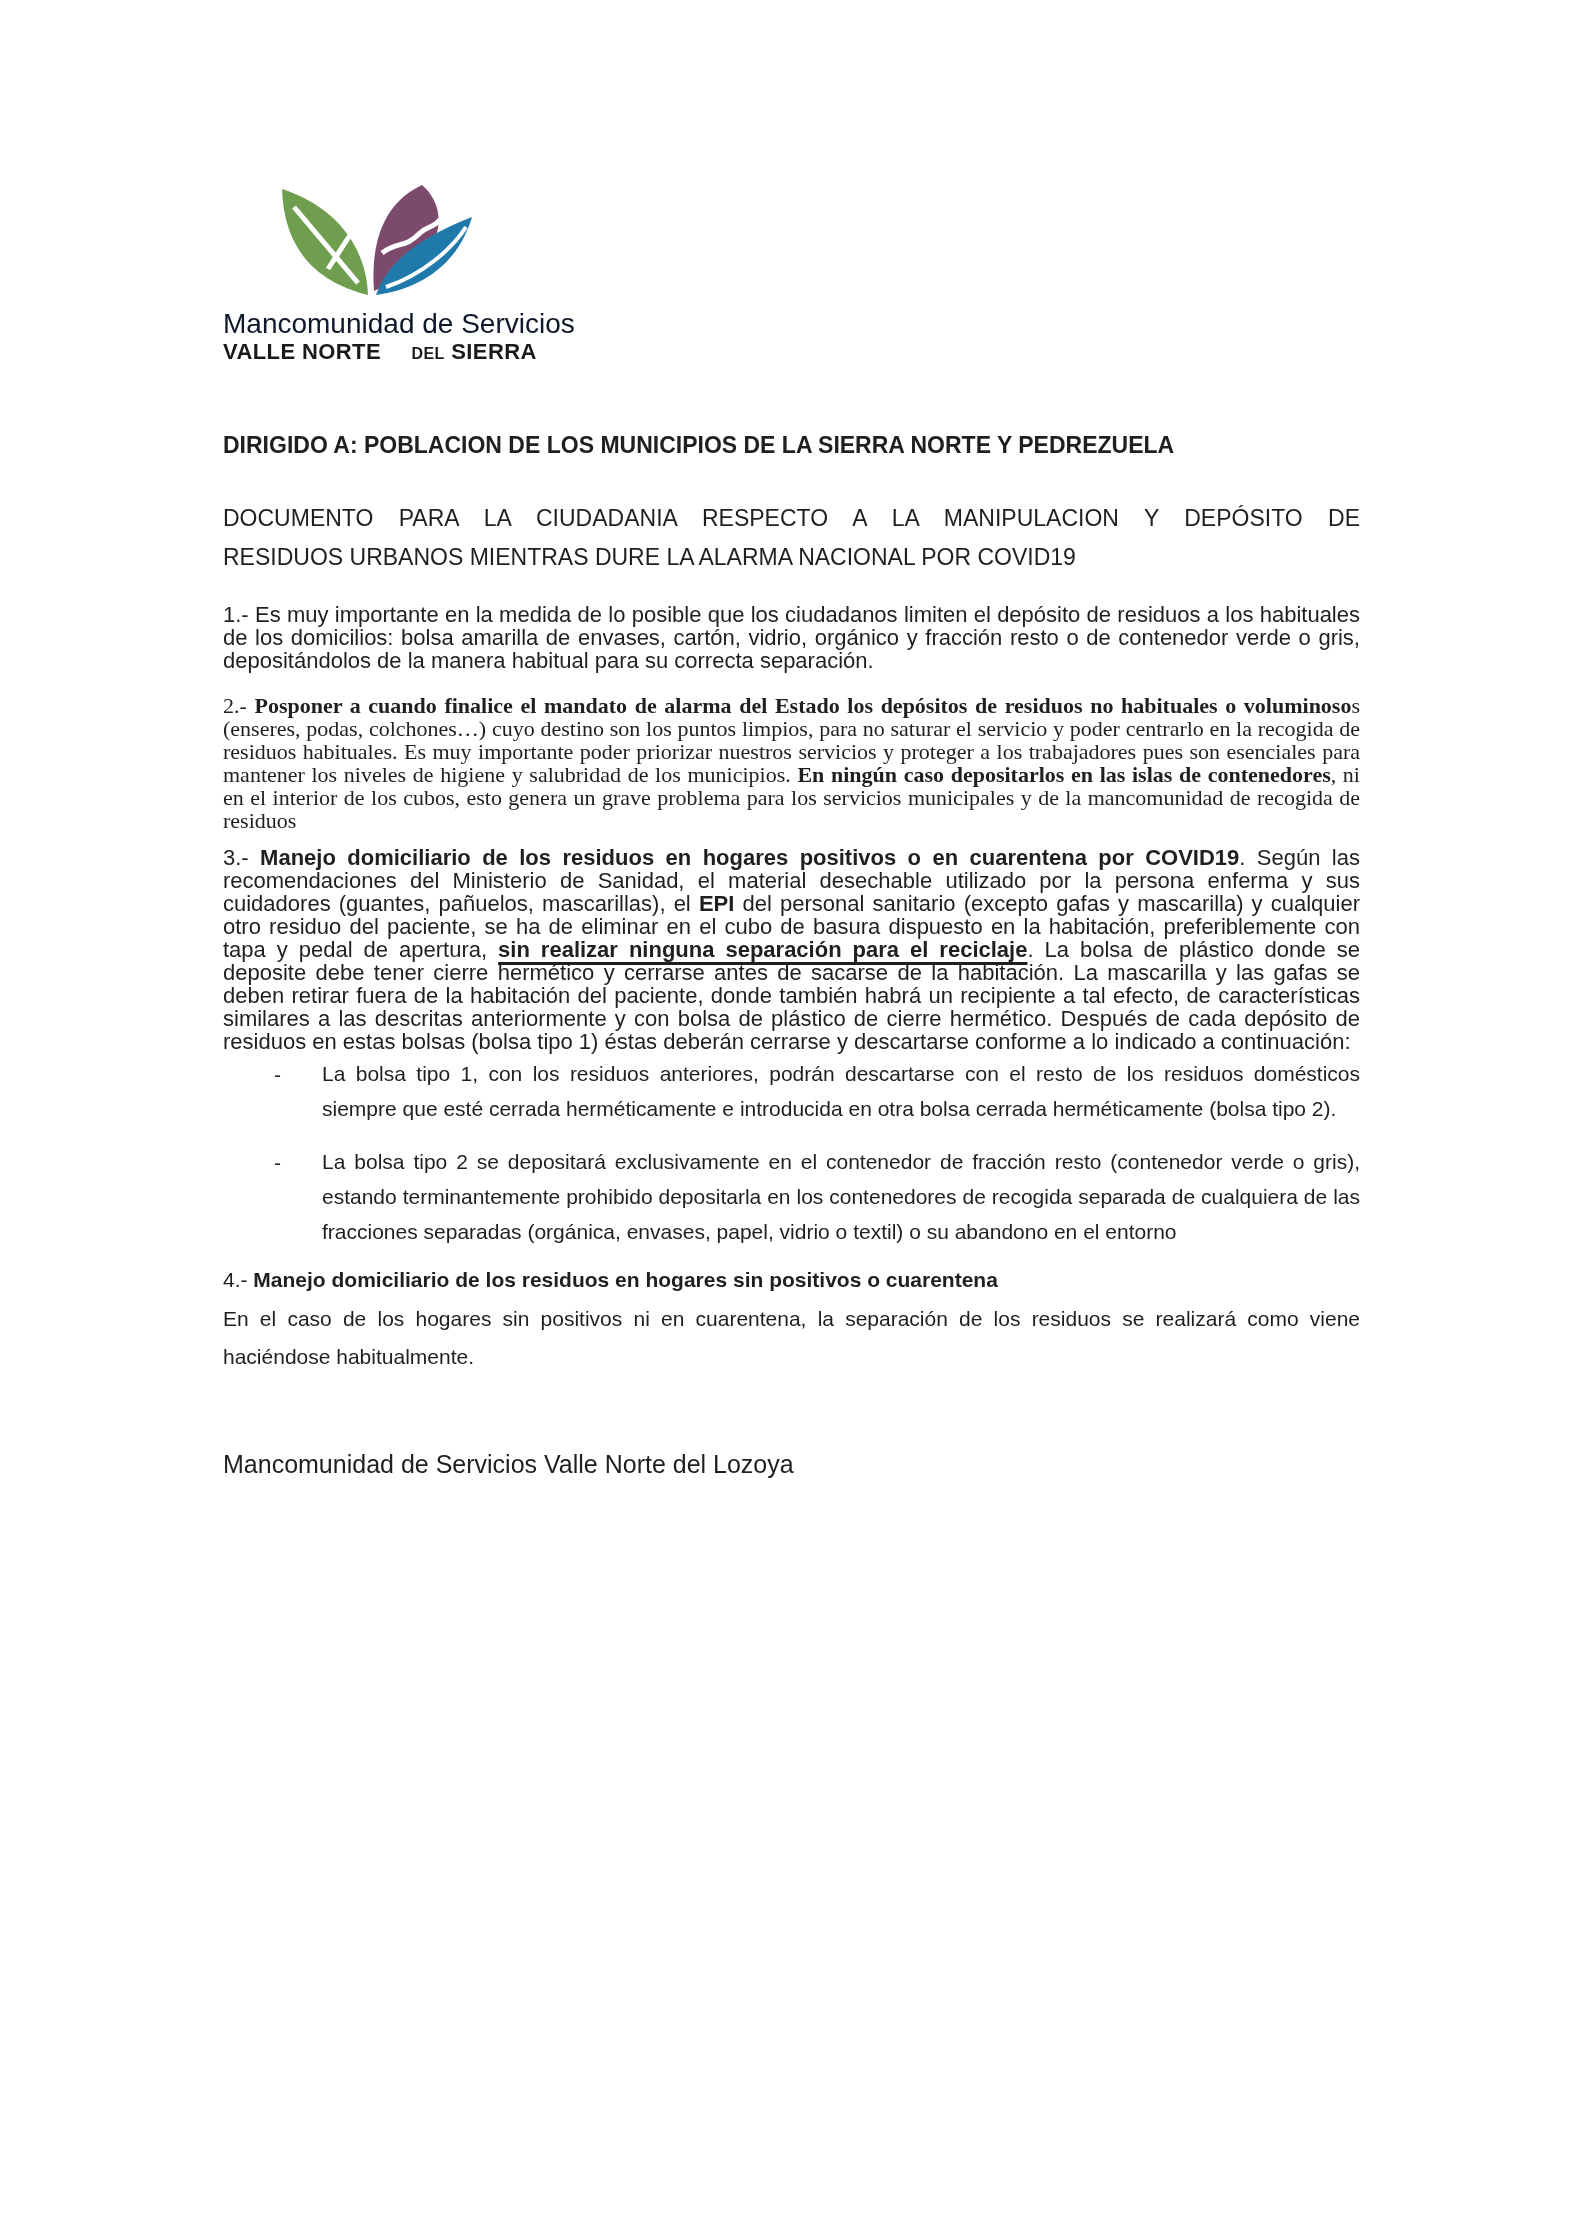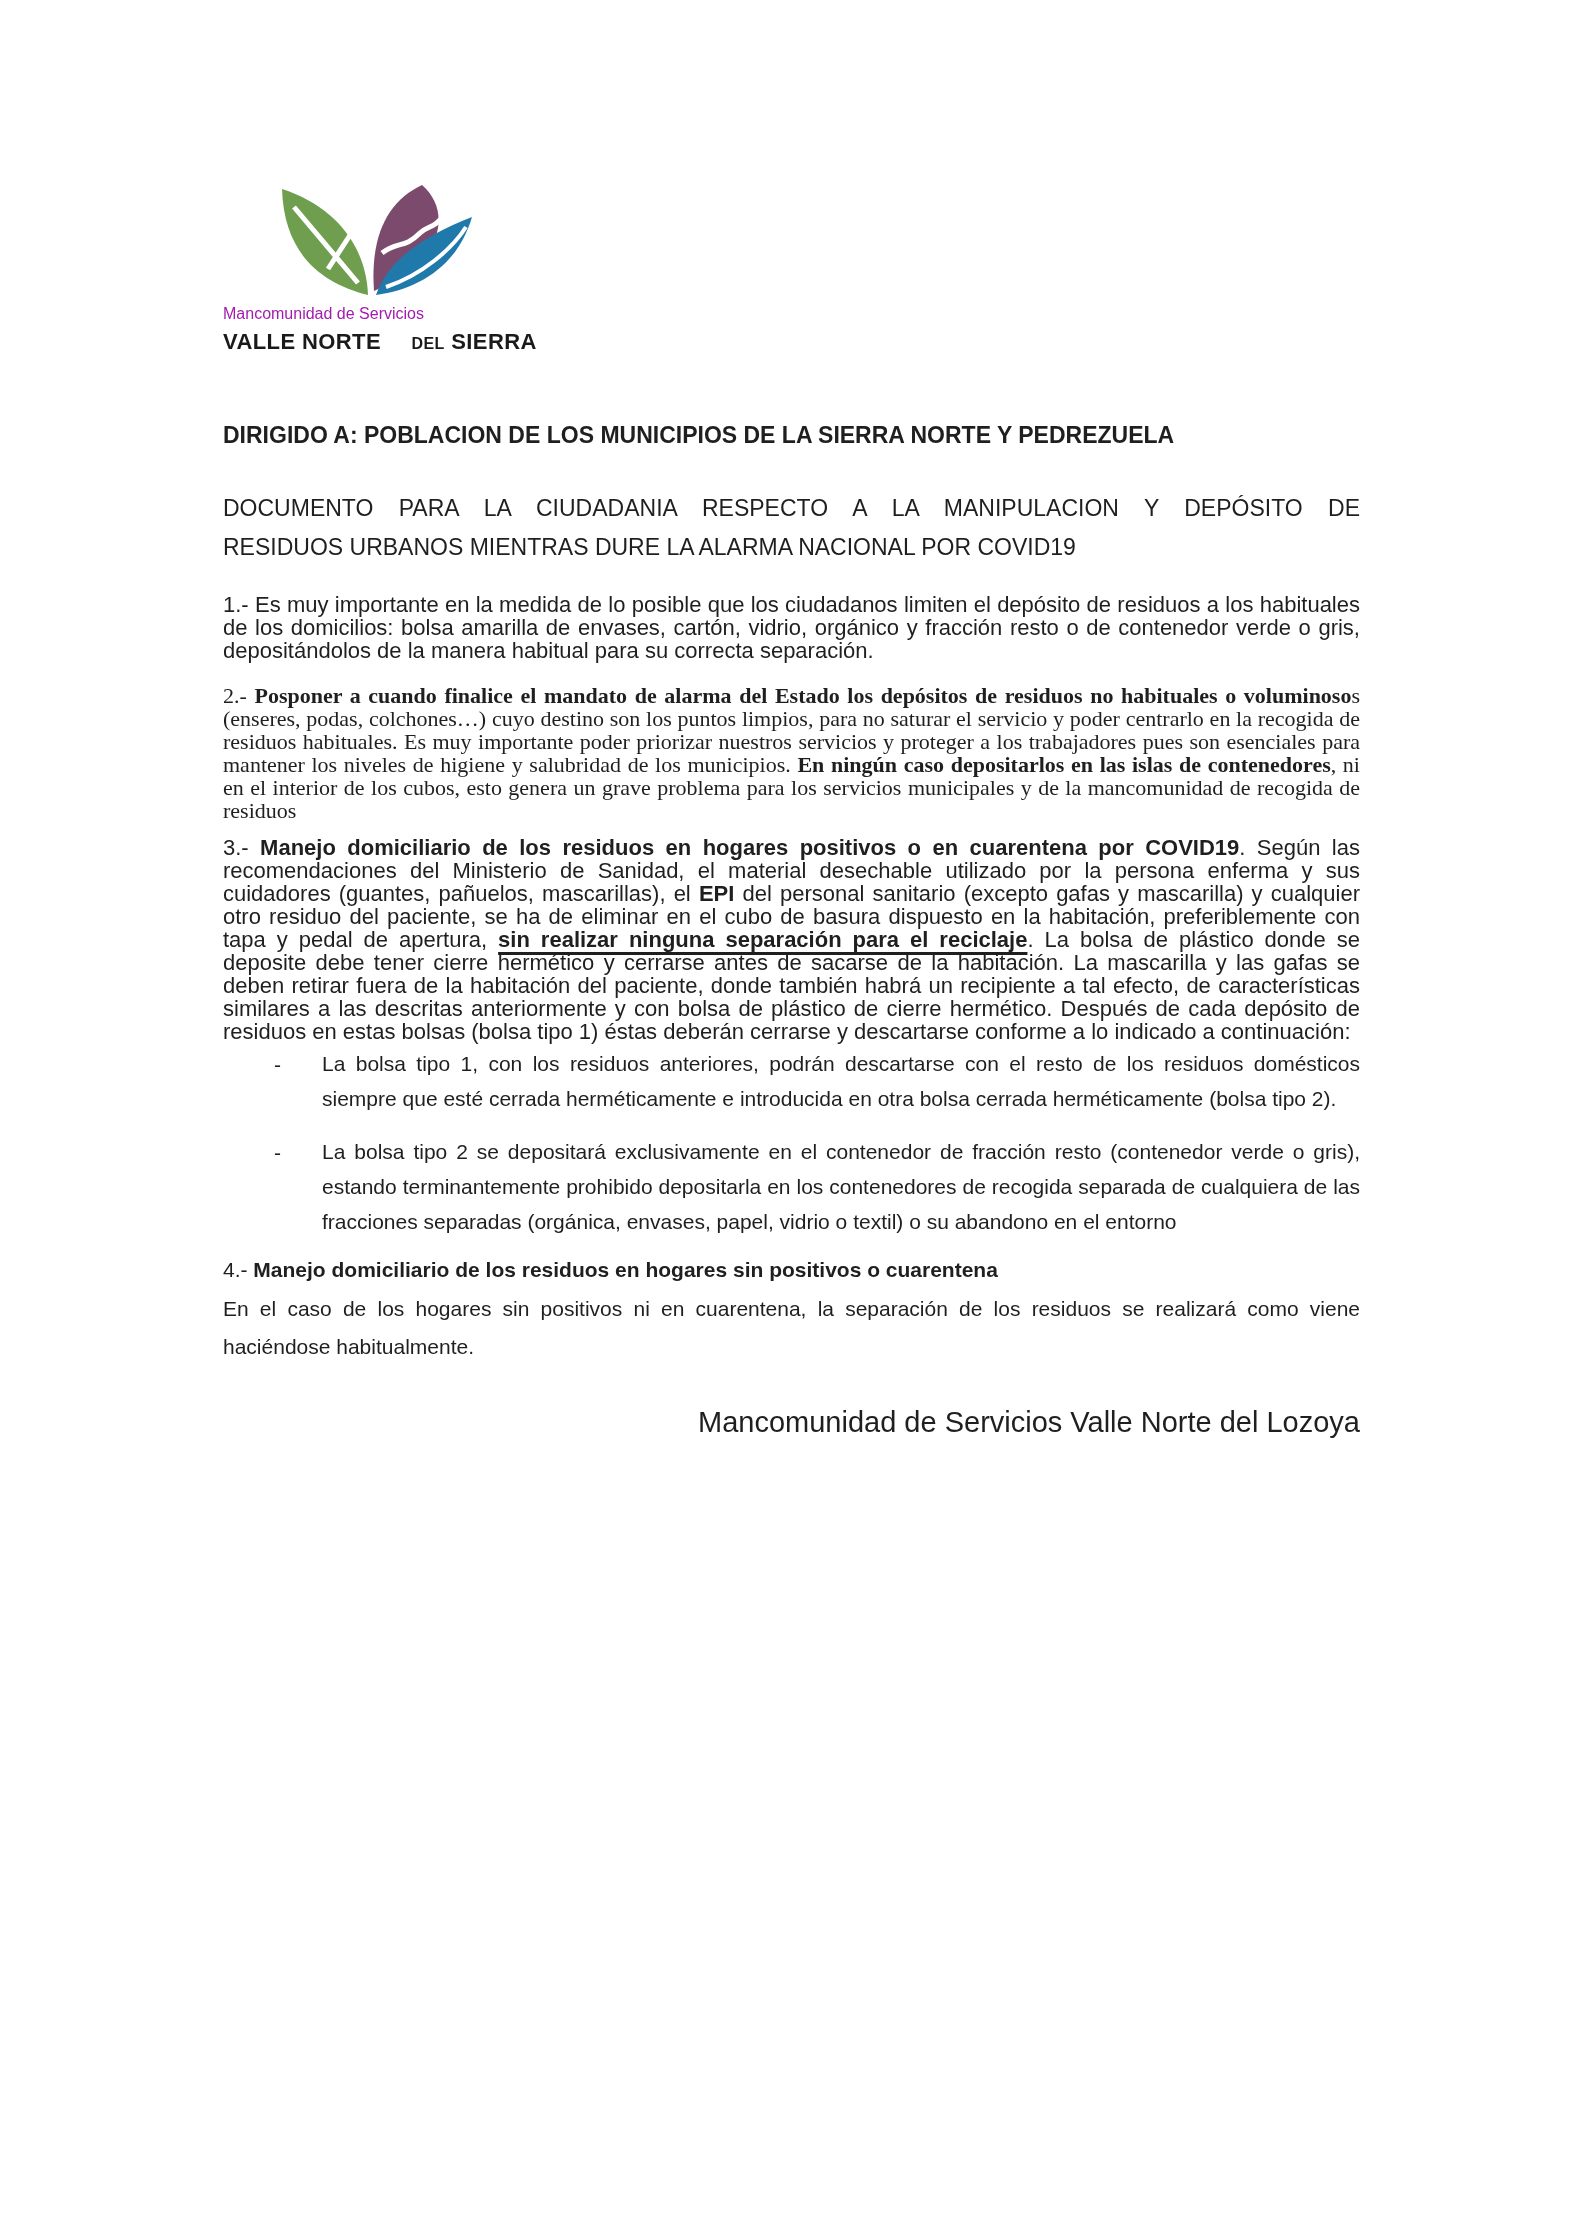--- a/index.html
+++ b/index.html
@@ -8,21 +8,21 @@
     width:1580px;height:2234px;
     background:#fff;
     font-family:"Liberation Sans", sans-serif;
     color:#1f1f1f;
     overflow:hidden;
   }
   .content{margin-left:223px;width:1137px;}
   
   .logo-block{padding-top:183px;}
   .logo-leaves{display:block;margin-left:47px;}
-  .logo-line1{margin-top:4px;font-size:16px;line-height:24px;color:#a21caf;}
+  .logo-line1{margin-top:14px;font-size:28px;line-height:24px;color:#0f172a;}
   .logo-line2{margin-top:3px;font-size:22px;line-height:26px;font-weight:700;color:#1a1a1a;letter-spacing:0.4px;}
   .logo-line2 .small{font-size:16px;padding-left:24px;}
   
   .h1{margin-top:63px;font-size:23px;line-height:30px;font-weight:700;}
   .h2{margin-top:39px;font-size:23px;line-height:38.5px;font-weight:400;}
   .h2 .jline{text-align:justify;text-align-last:justify;}
   
   .para{font-size:22px;line-height:23px;text-align:justify;}
   .p1{margin-top:27px;}
   .p2{margin-top:22px;font-family:Liberation Serif, serif;}
@@ -32,21 +32,21 @@
   .bullets{margin-top:3px;}
   .bullet{display:flex;}
   .bullet + .bullet{margin-top:18px;}
   .bullet-marker{flex:none;margin-left:51px;width:48px;font-size:21px;line-height:38.5px;}
   .bullet-text{flex:1;font-size:21px;line-height:35px;text-align:justify;}
   
   .sec4-title{margin-top:12px;font-size:21px;line-height:38.5px;}
   .sec4-body{font-size:21px;line-height:38.5px;text-align:justify;}
   
   .closing1{margin-top:40px;font-size:21px;line-height:38.5px;text-align:center;}
-  .closing2{margin-top:36px;font-size:29px;line-height:38.5px;text-align:right;}
+  .closing2{margin-top:68px;font-size:25px;line-height:38.5px;text-align:left;}
 </style>
 </head>
 <body>
 
 <div class="page">
   <div class="content">
 
     <div class="logo-block">
       <svg class="logo-leaves" width="205" height="115" viewBox="0 0 205 115">
         <path d="M98,112 C96,60 62,22 12,6 C14,70 50,100 98,112 Z" fill="#6f9e4e"></path>

